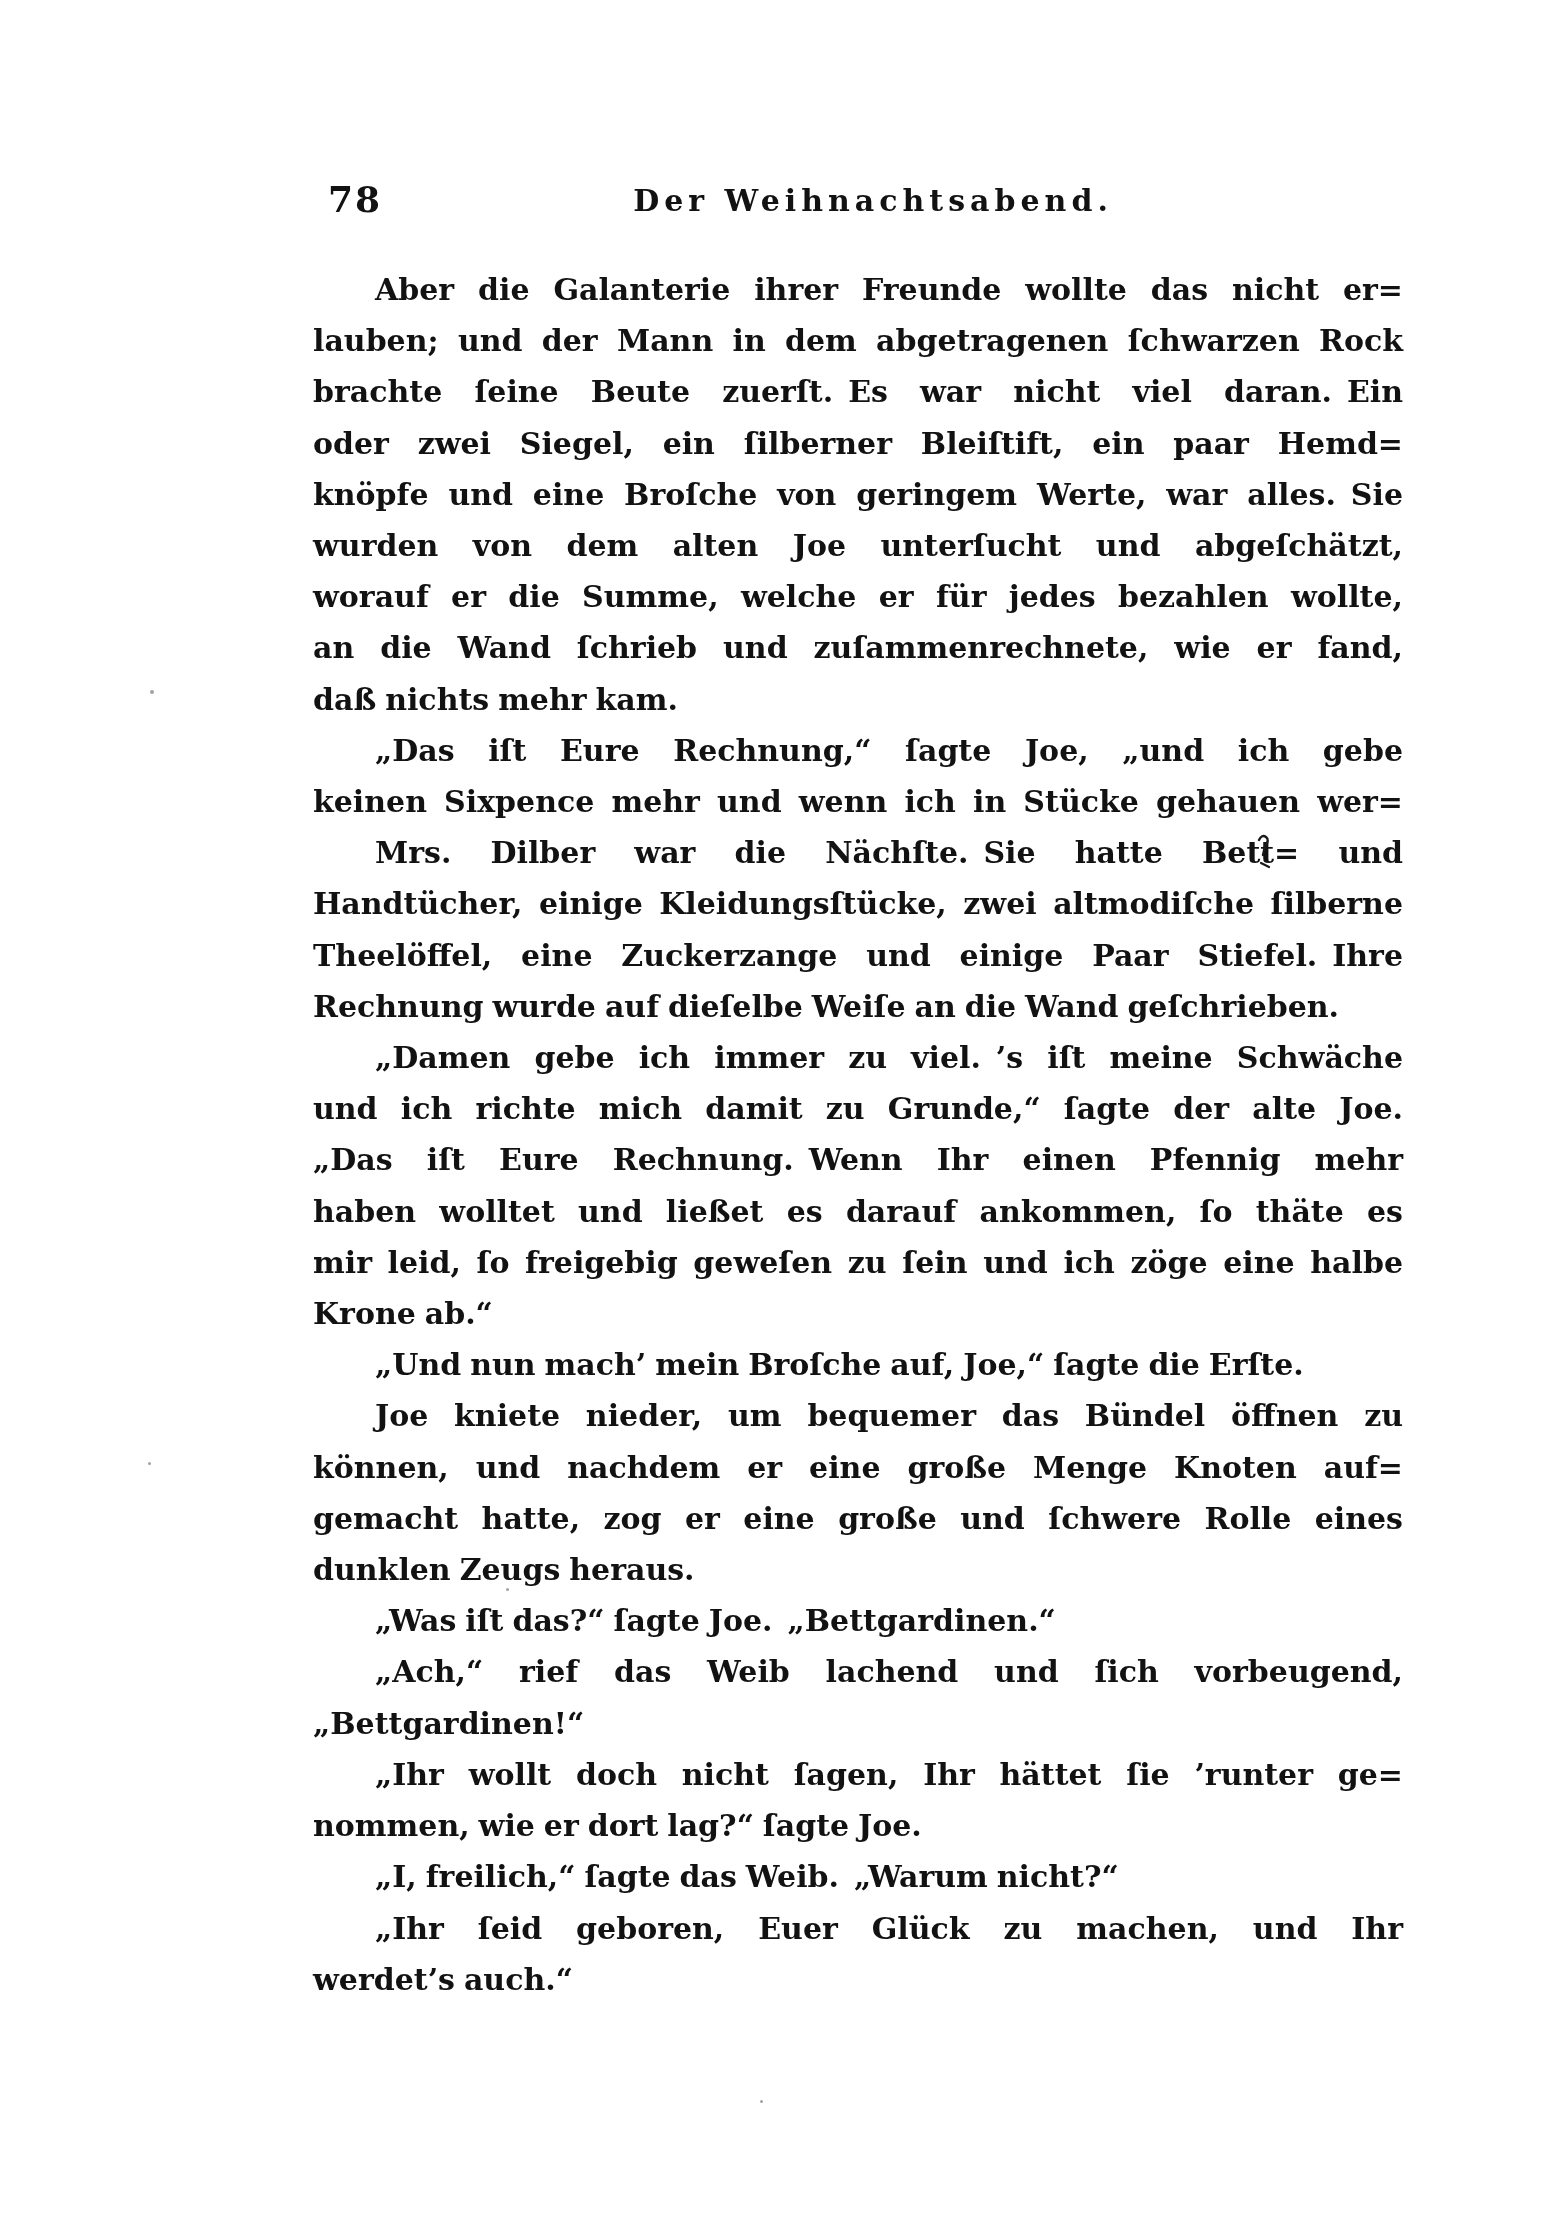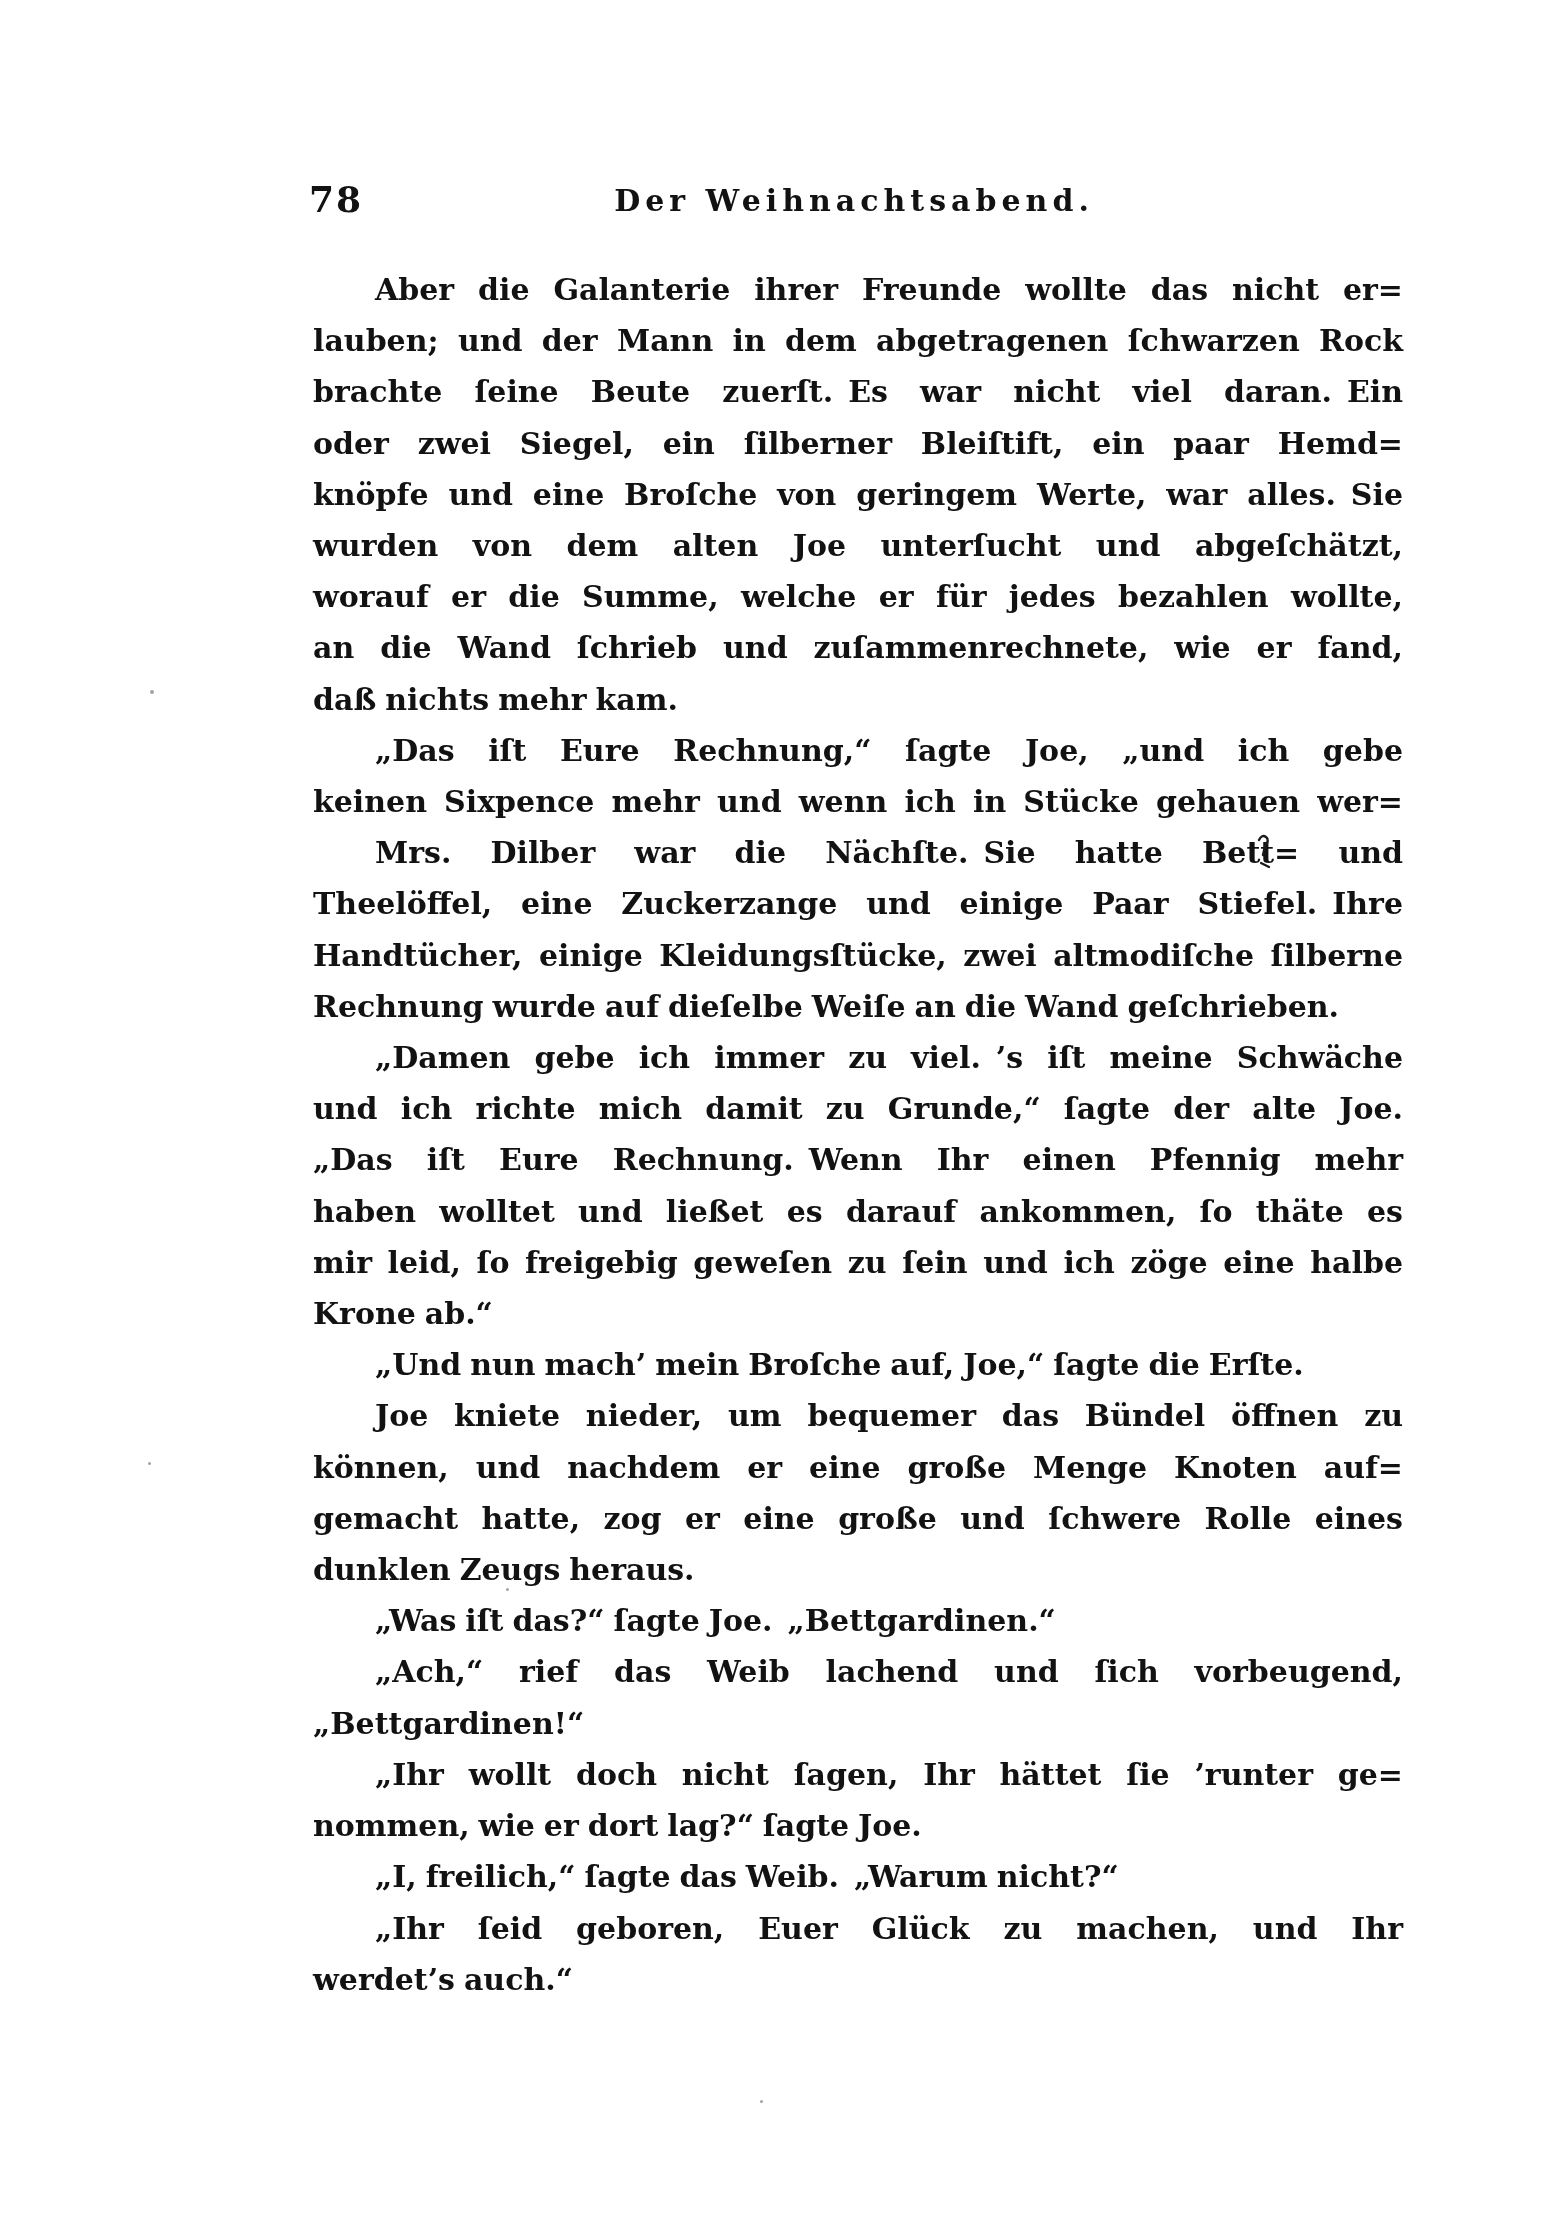--- a/index.html
+++ b/index.html
@@ -17,21 +17,21 @@
   }
   .page {
     position: absolute;
     inset: 0;
     background: #ffffff;
     overflow: hidden;
   }
   .page-header {
     position: absolute;
     top: 178px;
-    left: 309px;
+    left: 328px;
     width: 1090px;
     height: 48px;
   }
   .page-number {
     position: absolute;
     left: 0;
     top: 0;
     font-size: 36px;
     font-weight: 700;
     letter-spacing: 2px;
@@ -97,22 +97,22 @@
       <div class="line">brachte ſeine Beute zuerſt. Es war nicht viel daran. Ein</div>
       <div class="line">oder zwei Siegel, ein ſilberner Bleiſtift, ein paar Hemd=</div>
       <div class="line">knöpfe und eine Broſche von geringem Werte, war alles. Sie</div>
       <div class="line">wurden von dem alten Joe unterſucht und abgeſchätzt,</div>
       <div class="line">worauf er die Summe, welche er für jedes bezahlen wollte,</div>
       <div class="line">an die Wand ſchrieb und zuſammenrechnete, wie er fand,</div>
       <div class="line para-end">daß nichts mehr kam.</div>
       <div class="line indent">„Das iſt Eure Rechnung,“ ſagte Joe, „und ich gebe</div>
       <div class="line">keinen Sixpence mehr und wenn ich in Stücke gehauen wer=</div>
       <div class="line indent">Mrs. Dilber war die Nächſte. Sie hatte Bett= und</div>
+      <div class="line">Handtücher, einige Kleidungsſtücke, zwei altmodiſche ſilberne</div>
       <div class="line">Theelöffel, eine Zuckerzange und einige Paar Stiefel. Ihre</div>
-      <div class="line">Handtücher, einige Kleidungsſtücke, zwei altmodiſche ſilberne</div>
       <div class="line para-end">Rechnung wurde auf dieſelbe Weiſe an die Wand geſchrieben.</div>
       <div class="line indent">„Damen gebe ich immer zu viel. ’s iſt meine Schwäche</div>
       <div class="line">und ich richte mich damit zu Grunde,“ ſagte der alte Joe.</div>
       <div class="line">„Das iſt Eure Rechnung. Wenn Ihr einen Pfennig mehr</div>
       <div class="line">haben wolltet und ließet es darauf ankommen, ſo thäte es</div>
       <div class="line">mir leid, ſo freigebig geweſen zu ſein und ich zöge eine halbe</div>
       <div class="line para-end">Krone ab.“</div>
       <div class="line indent para-end">„Und nun mach’ mein Broſche auf, Joe,“ ſagte die Erſte.</div>
       <div class="line indent">Joe kniete nieder, um bequemer das Bündel öffnen zu</div>
       <div class="line">können, und nachdem er eine große Menge Knoten auf=</div>

